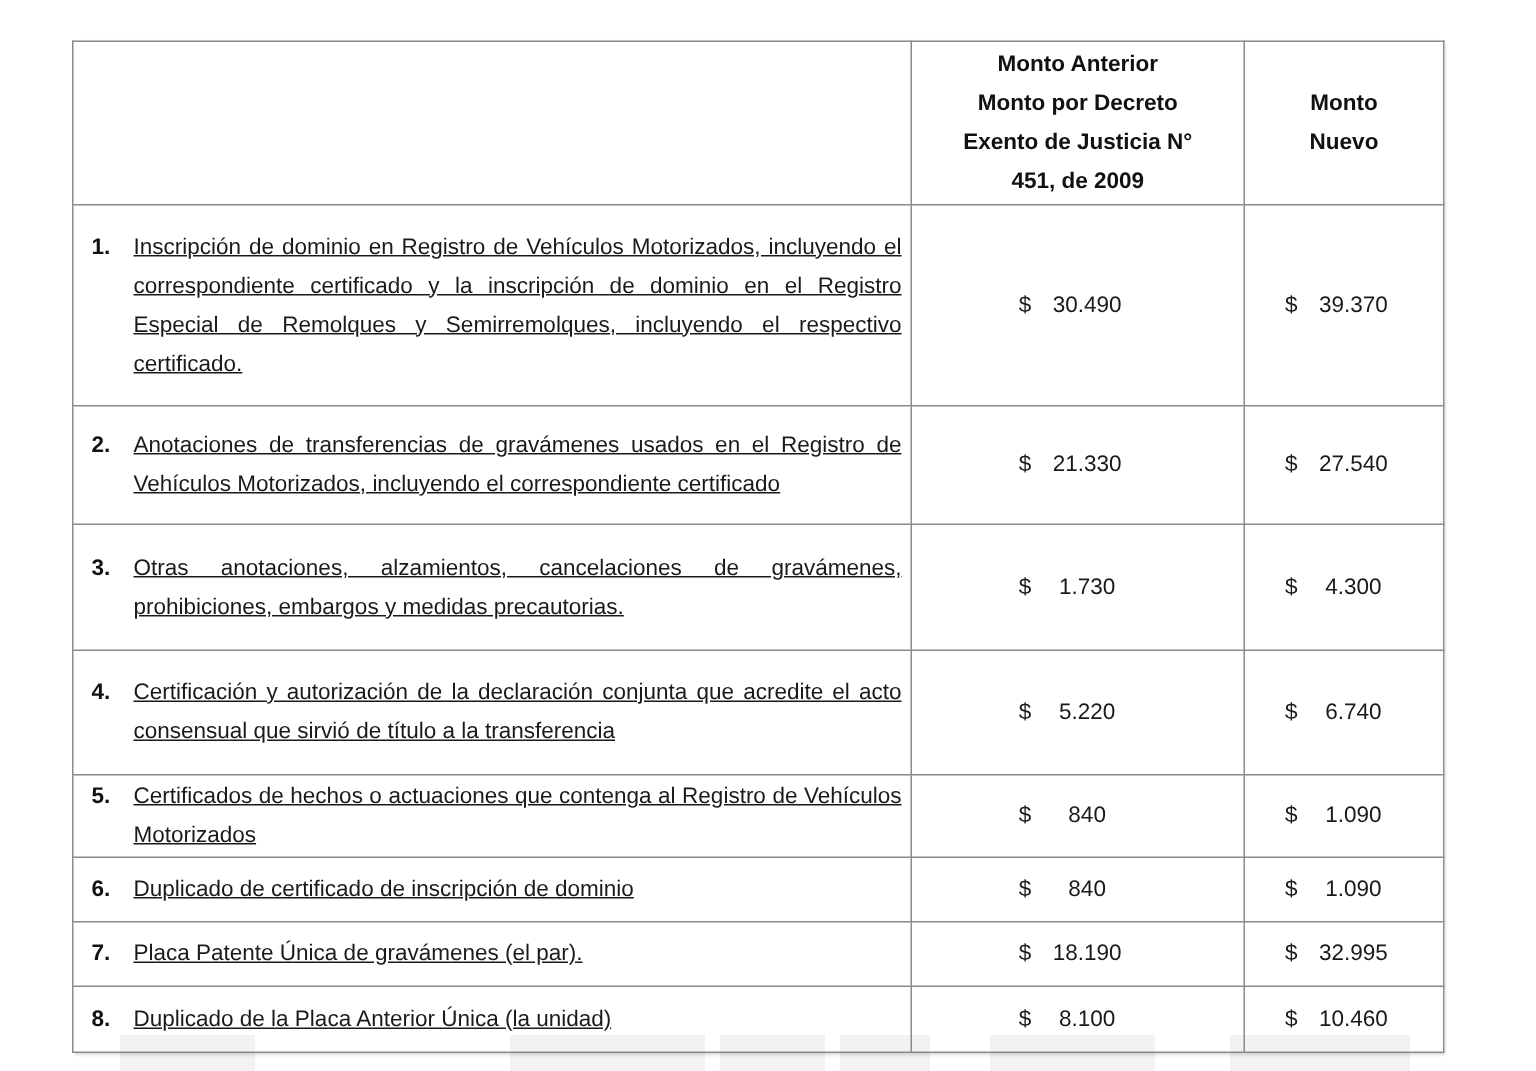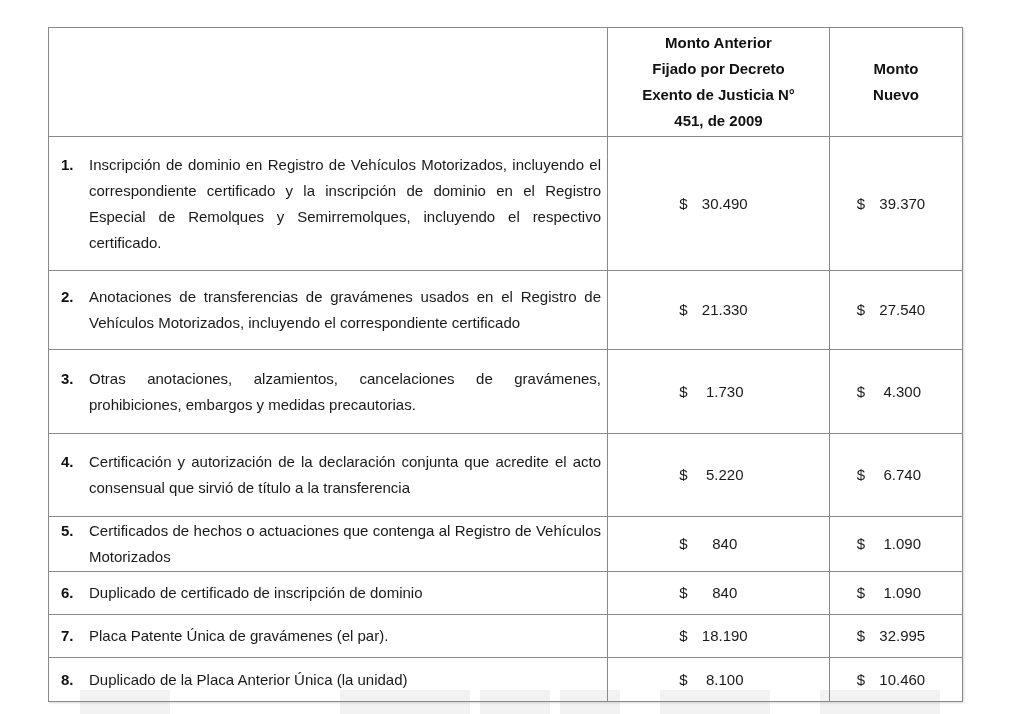--- a/index.html
+++ b/index.html
@@ -68,20 +68,21 @@
   }
   .item .num {
     flex: 0 0 28px;
     font-weight: bold;
     color: #111;
   }
   .item .txt {
     flex: 1;
     text-align: justify;
     text-align-last: left;
+    text-decoration: underline;
   }
   td.amt {
     text-align: center;
     padding: 0;
     white-space: pre;
   }
   .amt .cur { display: inline-block; }
   .amt .val { display: inline-block; }
   td.amt.prev .val { min-width: 66px; }
   td.amt.new .val { min-width: 66px; }
@@ -111,21 +112,21 @@
   <colgroup>
     <col class="c-desc">
     <col class="c-prev">
     <col class="c-new">
   </colgroup>
   <thead>
     <tr>
       <th class="hdr-empty"></th>
       <th class="hdr">
         <div>Monto Anterior</div>
-        <div>Fijado por Decreto</div>
+        <div>Monto por Decreto</div>
         <div>Exento de Justicia N°</div>
         <div>451, de 2009</div>
       </th>
       <th class="hdr">
         <div>Monto</div>
         <div>Nuevo</div>
       </th>
     </tr>
   </thead>
   <tbody>

